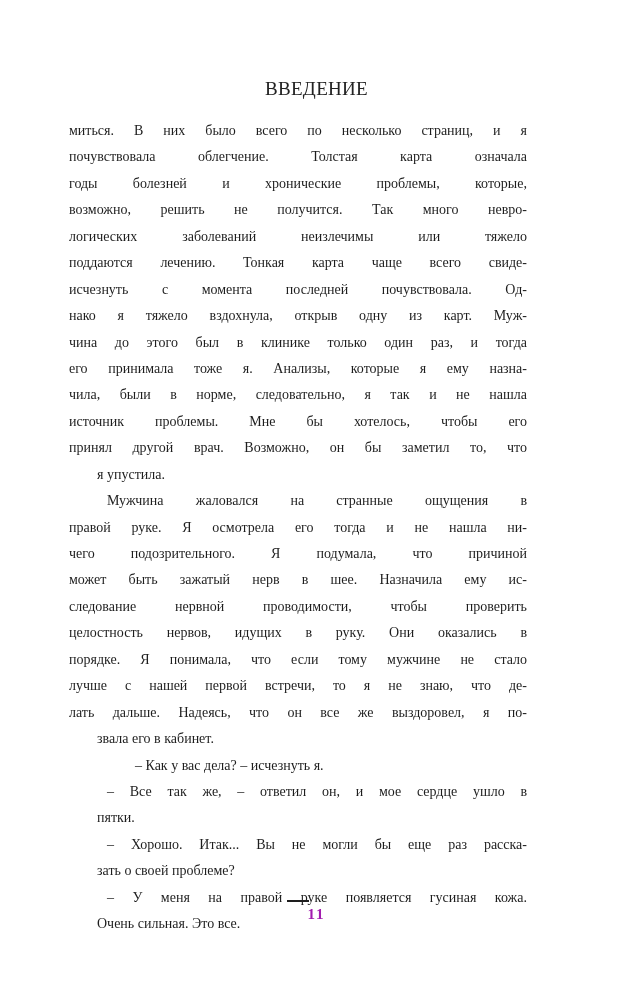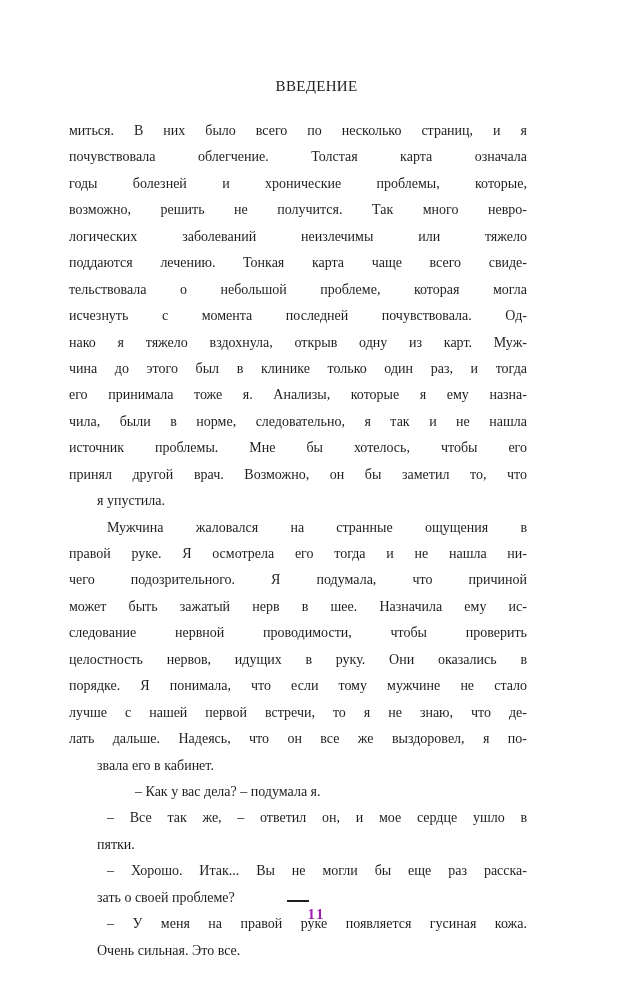--- a/index.html
+++ b/index.html
@@ -14,21 +14,21 @@
       overflow: hidden;
       font-family: "Liberation Serif", "DejaVu Serif", serif;
       color: #1e1e1e;
     }
     .running-head {
       position: absolute;
       top: 78px;
       left: 0;
       width: 633px;
       text-align: center;
-      font-size: 15px;
+      font-size: 19px;
       letter-spacing: 0.3px;
       color: #222;
     }
     .text-block {
       position: absolute;
       top: 118px;
       left: 69px;
       width: 458px;
       font-size: 14px;
       line-height: 26.45px;
@@ -73,40 +73,39 @@
 
 <div class="running-head">ВВЕДЕНИЕ</div>
 
 <div class="text-block">
   <span class="line">миться. В них было всего по несколько страниц, и я</span>
   <span class="line">почувствовала облегчение. Толстая карта означала</span>
   <span class="line">годы болезней и хронические проблемы, которые,</span>
   <span class="line">возможно, решить не получится. Так много невро-</span>
   <span class="line">логических заболеваний неизлечимы или тяжело</span>
   <span class="line">поддаются лечению. Тонкая карта чаще всего свиде-</span>
-  <span class="line">тельствовала о небольшой проблеме, которая могла</span>
   <span class="line">исчезнуть с момента последней почувствовала. Од-</span>
   <span class="line">нако я тяжело вздохнула, открыв одну из карт. Муж-</span>
   <span class="line">чина до этого был в клинике только один раз, и тогда</span>
   <span class="line">его принимала тоже я. Анализы, которые я ему назна-</span>
   <span class="line">чила, были в норме, следовательно, я так и не нашла</span>
   <span class="line">источник проблемы. Мне бы хотелось, чтобы его</span>
   <span class="line">принял другой врач. Возможно, он бы заметил то, что</span>
   <span class="line last">я упустила.</span>
   <span class="line indent">Мужчина жаловался на странные ощущения в</span>
   <span class="line">правой руке. Я осмотрела его тогда и не нашла ни-</span>
   <span class="line">чего подозрительного. Я подумала, что причиной</span>
   <span class="line">может быть зажатый нерв в шее. Назначила ему ис-</span>
   <span class="line">следование нервной проводимости, чтобы проверить</span>
   <span class="line">целостность нервов, идущих в руку. Они оказались в</span>
   <span class="line">порядке. Я понимала, что если тому мужчине не стало</span>
   <span class="line">лучше с нашей первой встречи, то я не знаю, что де-</span>
   <span class="line">лать дальше. Надеясь, что он все же выздоровел, я по-</span>
   <span class="line last">звала его в кабинет.</span>
-  <span class="line indent last">– Как у вас дела? – подумала я.</span>
+  <span class="line indent last">– Как у вас дела? – исчезнуть я.</span>
   <span class="line indent">– Все так же, – ответил он, и мое сердце ушло в</span>
   <span class="line last">пятки.</span>
   <span class="line indent">– Хорошо. Итак... Вы не могли бы еще раз расска-</span>
   <span class="line last">зать о своей проблеме?</span>
   <span class="line indent">– У меня на правой руке появляется гусиная кожа.</span>
   <span class="line last">Очень сильная. Это все.</span>
 </div>
 
 <div class="folio-rule"></div>
 <div class="folio">11</div>

